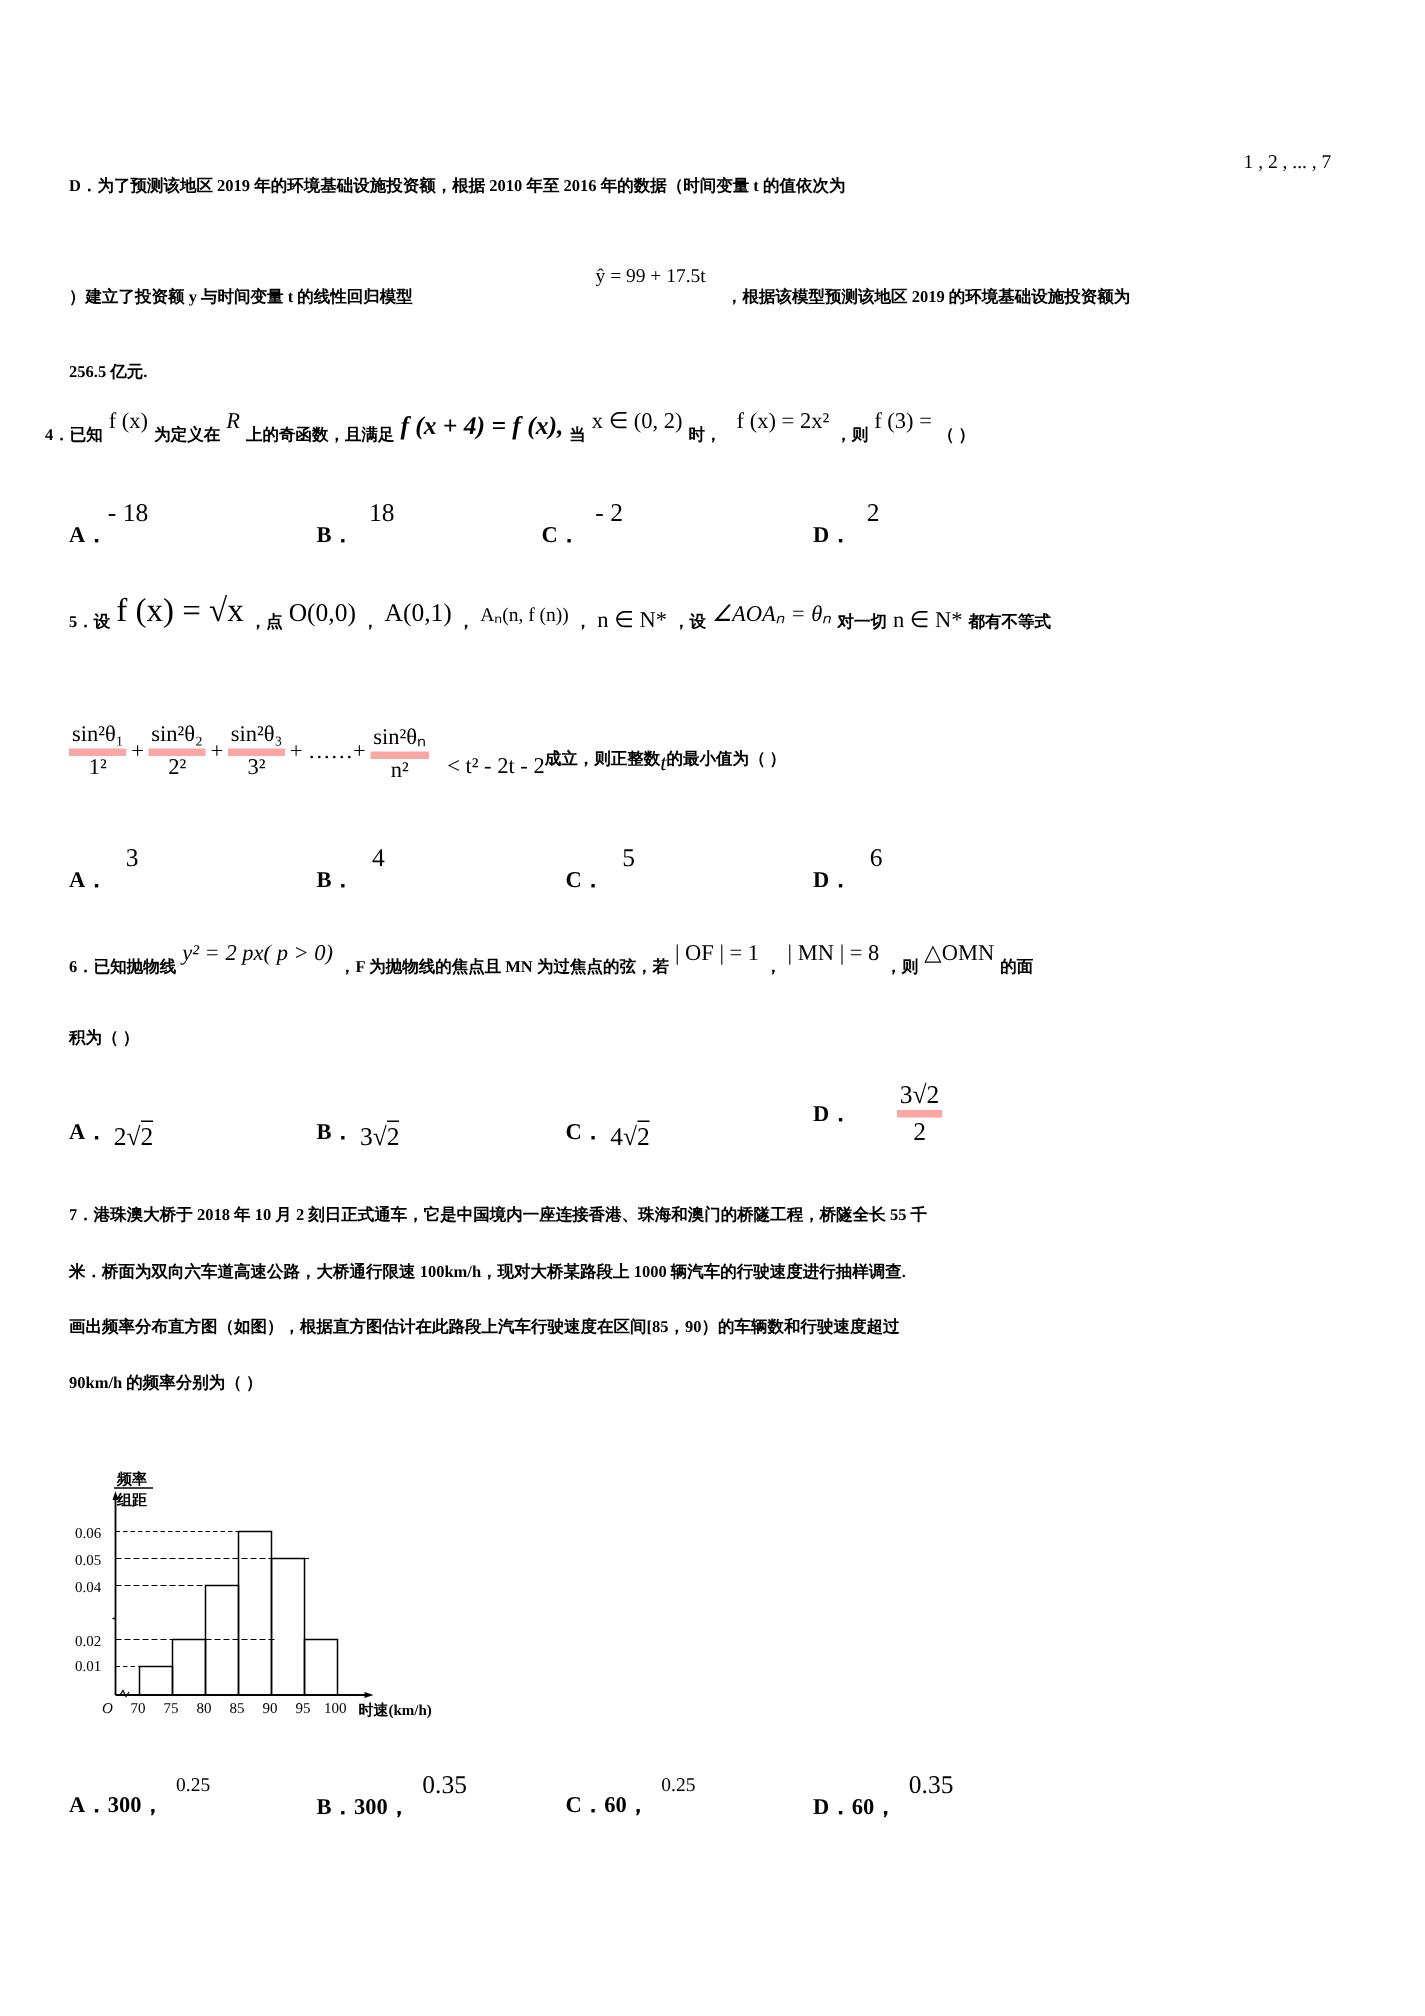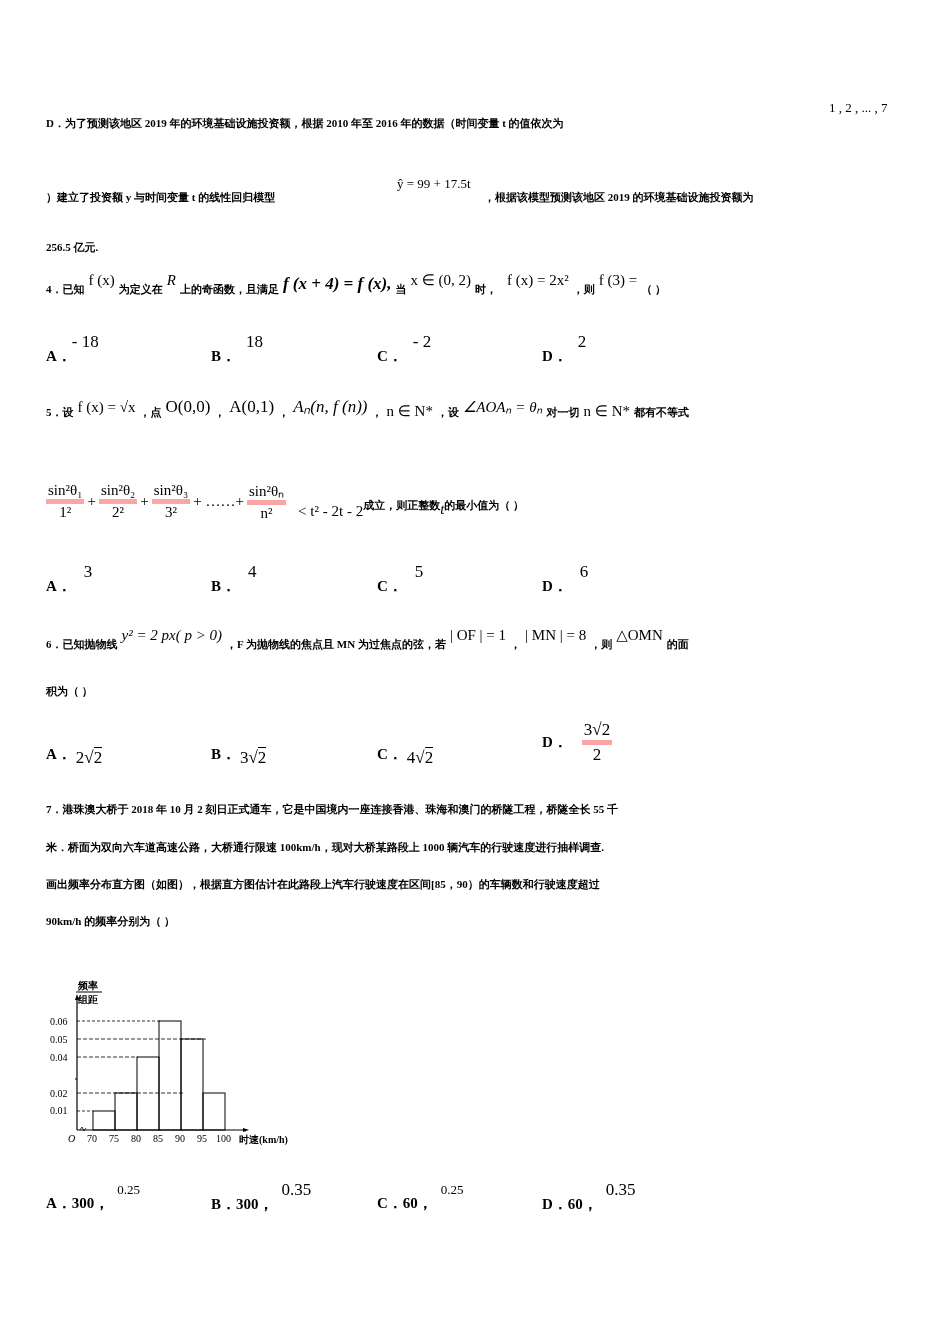--- a/index.html
+++ b/index.html
@@ -20,21 +20,21 @@
 <body>
 
 <div class="abs t" style="left:46px; top:116px;">D．为了预测该地区 2019 年的环境基础设施投资额，根据 2010 年至 2016 年的数据（时间变量 t 的值依次为</div>
 <div class="abs m ms" style="left:829px; top:100px;">1 , 2 , ... , 7</div>
 
 <div class="abs t" style="left:46px; top:190px;">）建立了投资额 y 与时间变量 t 的线性回归模型</div>
 <div class="abs m ms" style="left:397px; top:176px;">ŷ = 99 + 17.5t</div>
 <div class="abs t" style="left:484px; top:190px;">，根据该模型预测该地区 2019 的环境基础设施投资额为</div>
 <div class="abs t" style="left:46px; top:240px;">256.5 亿元.</div>
 
-<div class="abs" style="left:46px; top:278px; white-space:nowrap;">
+<div class="abs" style="left:30px; top:278px; white-space:nowrap;">
   <span class="t">4．已知</span>
   <span class="m" style="position:relative; top:-8px;">f (x)</span>
   <span class="t">为定义在</span>
   <span class="m" style="position:relative; top:-8px; font-style:italic;">R</span>
   <span class="t">上的奇函数，且满足</span>
   <span class="t" style="font-size:17px; font-style:italic; position:relative; top:-4px;">f (x + 4) = f (x),</span>
   <span class="t">当</span>
   <span class="m" style="position:relative; top:-8px;">x ∈ (0, 2)</span>
   <span class="t">时，</span>
   <span class="m" style="position:relative; top:-8px; margin-left:6px;">f (x) = 2x²</span>
@@ -43,37 +43,37 @@
   <span class="t">（    ）</span>
 </div>
 
 <div class="abs" style="left:46px; top:332px; width:700px; height:36px;">
   <div class="abs" style="left:0px; top:0;">
     <span class="opt-lbl" style="position:relative; top:14px;">A．</span><span class="opt-val">- 18</span>
   </div>
   <div class="abs" style="left:165px; top:0;">
     <span class="opt-lbl" style="position:relative; top:14px;">B．</span><span class="opt-val" style="margin-left:10px;">18</span>
   </div>
-  <div class="abs" style="left:331px; top:0;">
+  <div class="abs" style="left:315px; top:0;">
     <span class="opt-lbl" style="position:relative; top:14px;">C．</span><span class="opt-val" style="margin-left:10px;">- 2</span>
   </div>
   <div class="abs" style="left:496px; top:0;">
     <span class="opt-lbl" style="position:relative; top:14px;">D．</span><span class="opt-val" style="margin-left:10px;">2</span>
   </div>
 </div>
 
 <div class="abs" style="left:46px; top:398px; white-space:nowrap;">
   <span class="t">5．设</span>
-  <span class="m" style="font-size:15px; position:relative; top:-4px;">f (x) = √x</span>
+  <span class="m" style="font-size:22px; position:relative; top:-4px;">f (x) = √x</span>
   <span class="t">，点</span>
   <span class="m" style="font-size:17px; position:relative; top:-4px;">O(0,0)</span>
   <span class="t">，</span>
   <span class="m" style="font-size:17px; position:relative; top:-4px;">A(0,1)</span>
   <span class="t">，</span>
-  <span class="m" style="font-size:17px; position:relative; top:-4px;font-style:italic;">Aₙ(n,  f (n))</span>
+  <span class="m" style="font-size:13px; position:relative; top:-4px;">Aₙ(n,  f (n))</span>
   <span class="t">，</span>
   <span class="m">n ∈ N*</span>
   <span class="t">，设</span>
   <span class="m" style="position:relative; top:-4px;font-style:italic;">∠AOAₙ = θₙ</span>
   <span class="t">对一切</span>
   <span class="m">n ∈ N*</span>
   <span class="t">都有不等式</span>
 </div>
 
 <div class="abs" style="left:46px; top:480px; white-space:nowrap; display:flex; align-items:center;">
@@ -138,21 +138,21 @@
   <div class="abs" style="left:165px; top:24px; white-space:nowrap;">
     <span class="opt-lbl">B．</span>
     <span class="opt-val" style="position:relative; top:4px;"><span>3</span>√<span class="sqrt">2</span></span>
   </div>
   <div class="abs" style="left:331px; top:24px; white-space:nowrap;">
     <span class="opt-lbl">C．</span>
     <span class="opt-val" style="position:relative; top:4px;"><span>4</span>√<span class="sqrt">2</span></span>
   </div>
   <div class="abs" style="left:496px; top:0px; white-space:nowrap; display:flex; align-items:center;">
     <span class="opt-lbl">D．</span>
-    <span class="frac opt-val" style="margin-left:14px;">
+    <span class="frac opt-val" style="margin-left:30px;">
       <span class="num">3√2</span>
       <span>2</span>
     </span>
   </div>
 </div>
 
 <div class="abs t" style="left:46px; top:802px;">7．港珠澳大桥于 2018 年 10 月 2 刻日正式通车，它是中国境内一座连接香港、珠海和澳门的桥隧工程，桥隧全长 55 千</div>
 <div class="abs t" style="left:46px; top:840px;">米．桥面为双向六车道高速公路，大桥通行限速 100km/h，现对大桥某路段上 1000 辆汽车的行驶速度进行抽样调查.</div>
 <div class="abs t" style="left:46px; top:877px;">画出频率分布直方图（如图），根据直方图估计在此路段上汽车行驶速度在区间[85，90）的车辆数和行驶速度超过</div>
 <div class="abs t" style="left:46px; top:914px;">90km/h 的频率分别为（        ）</div>

